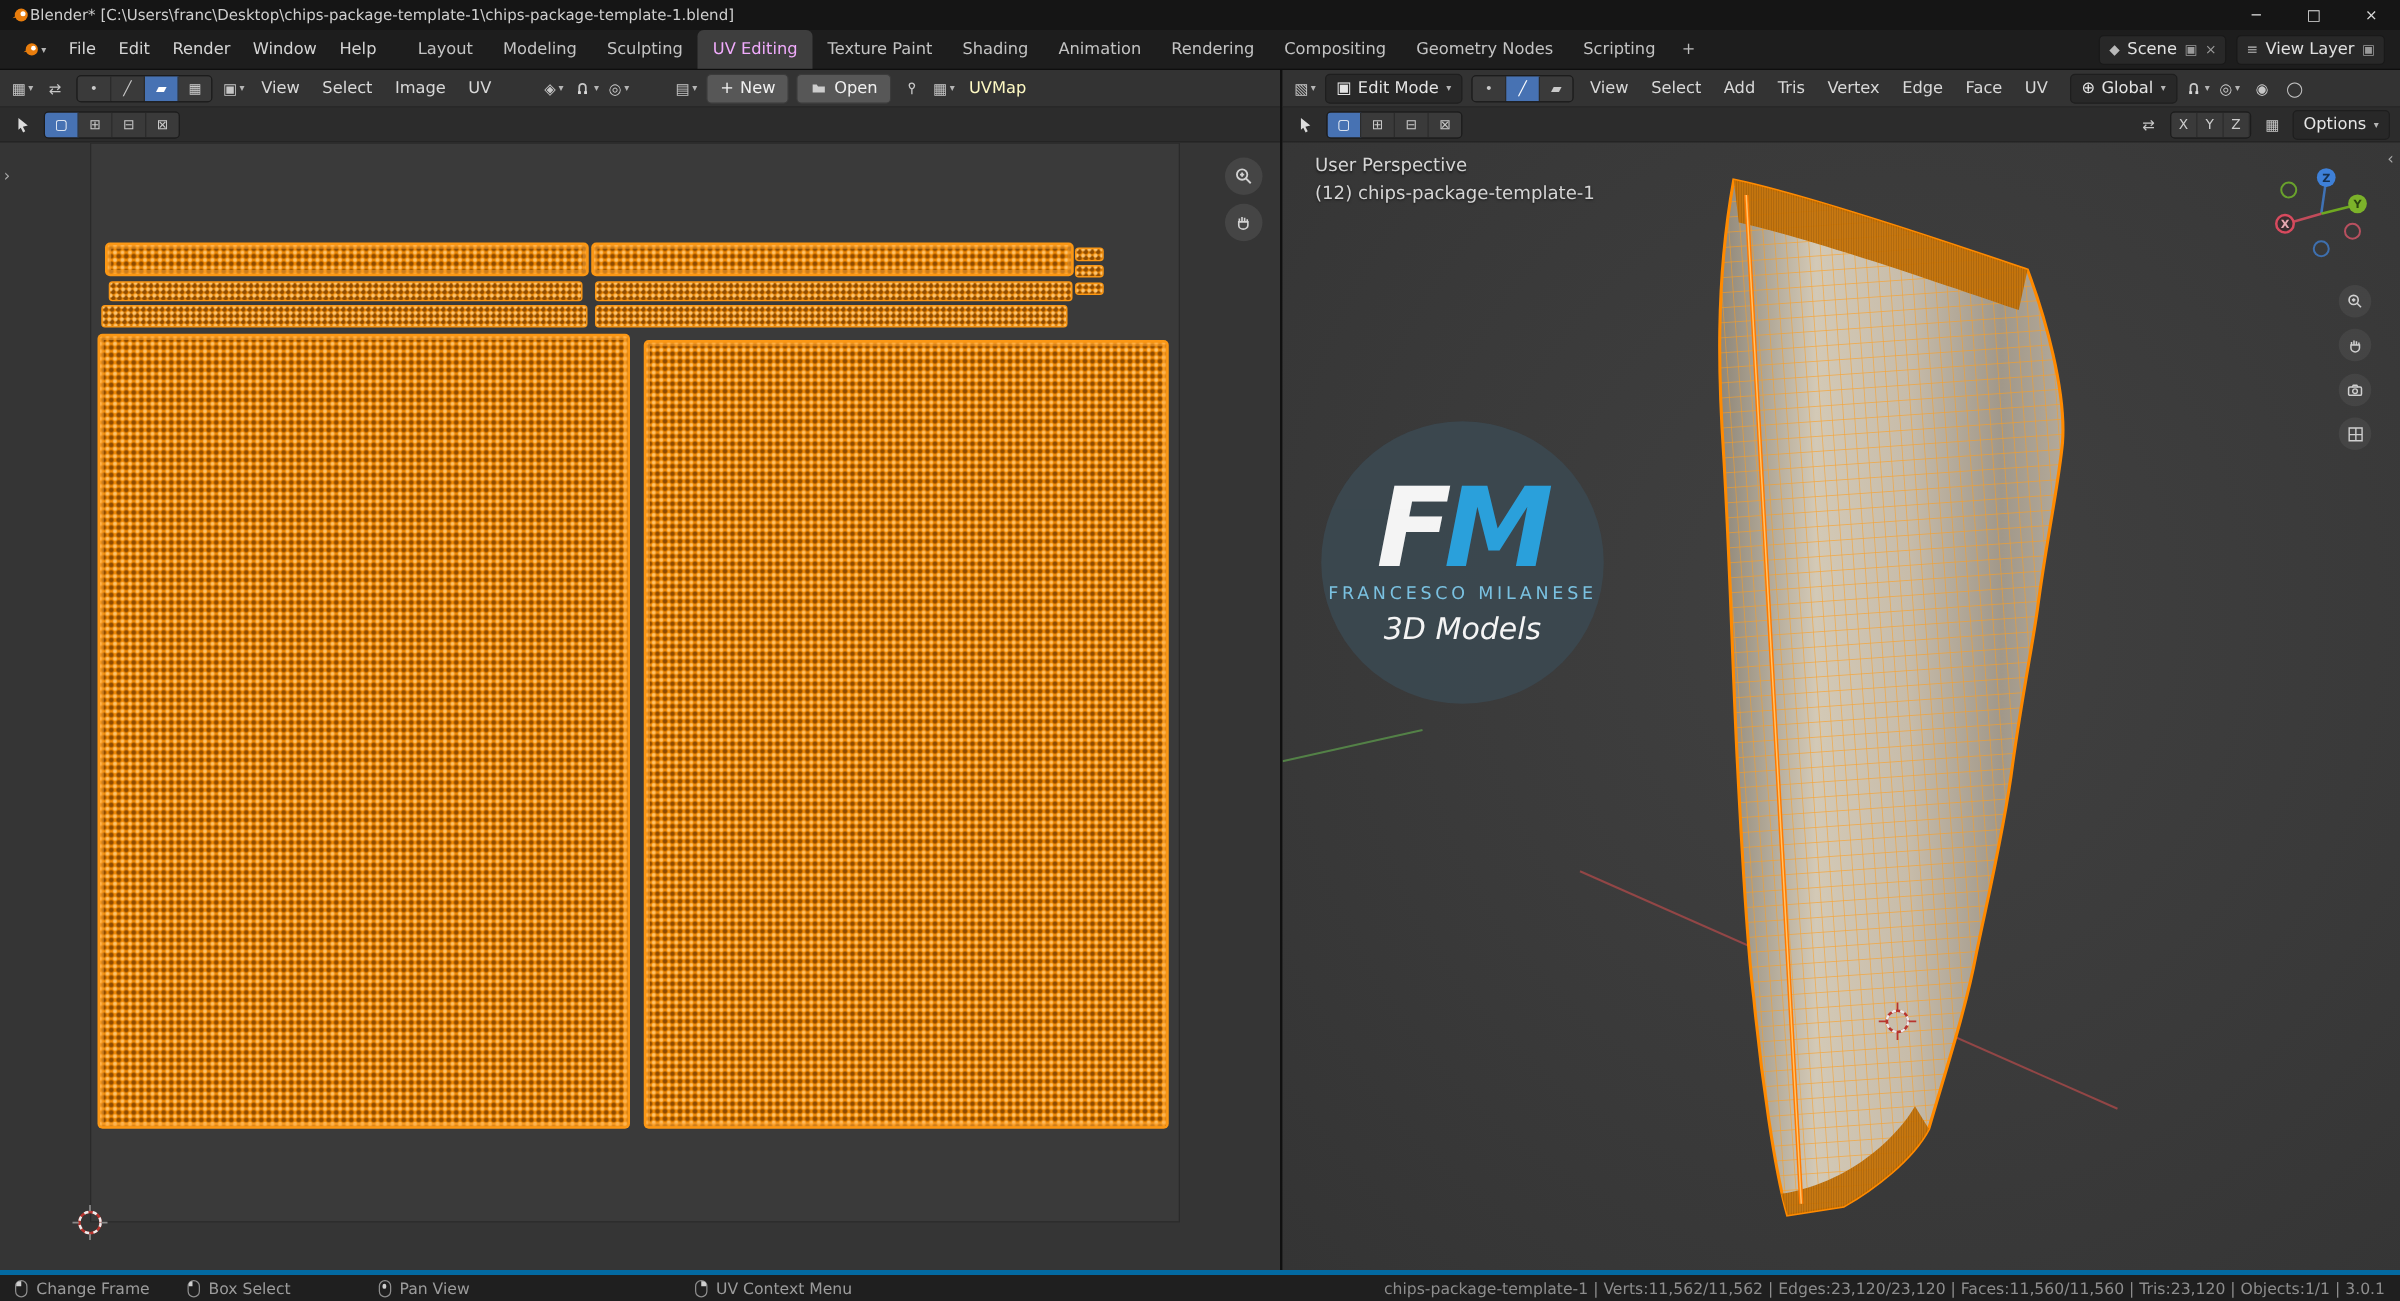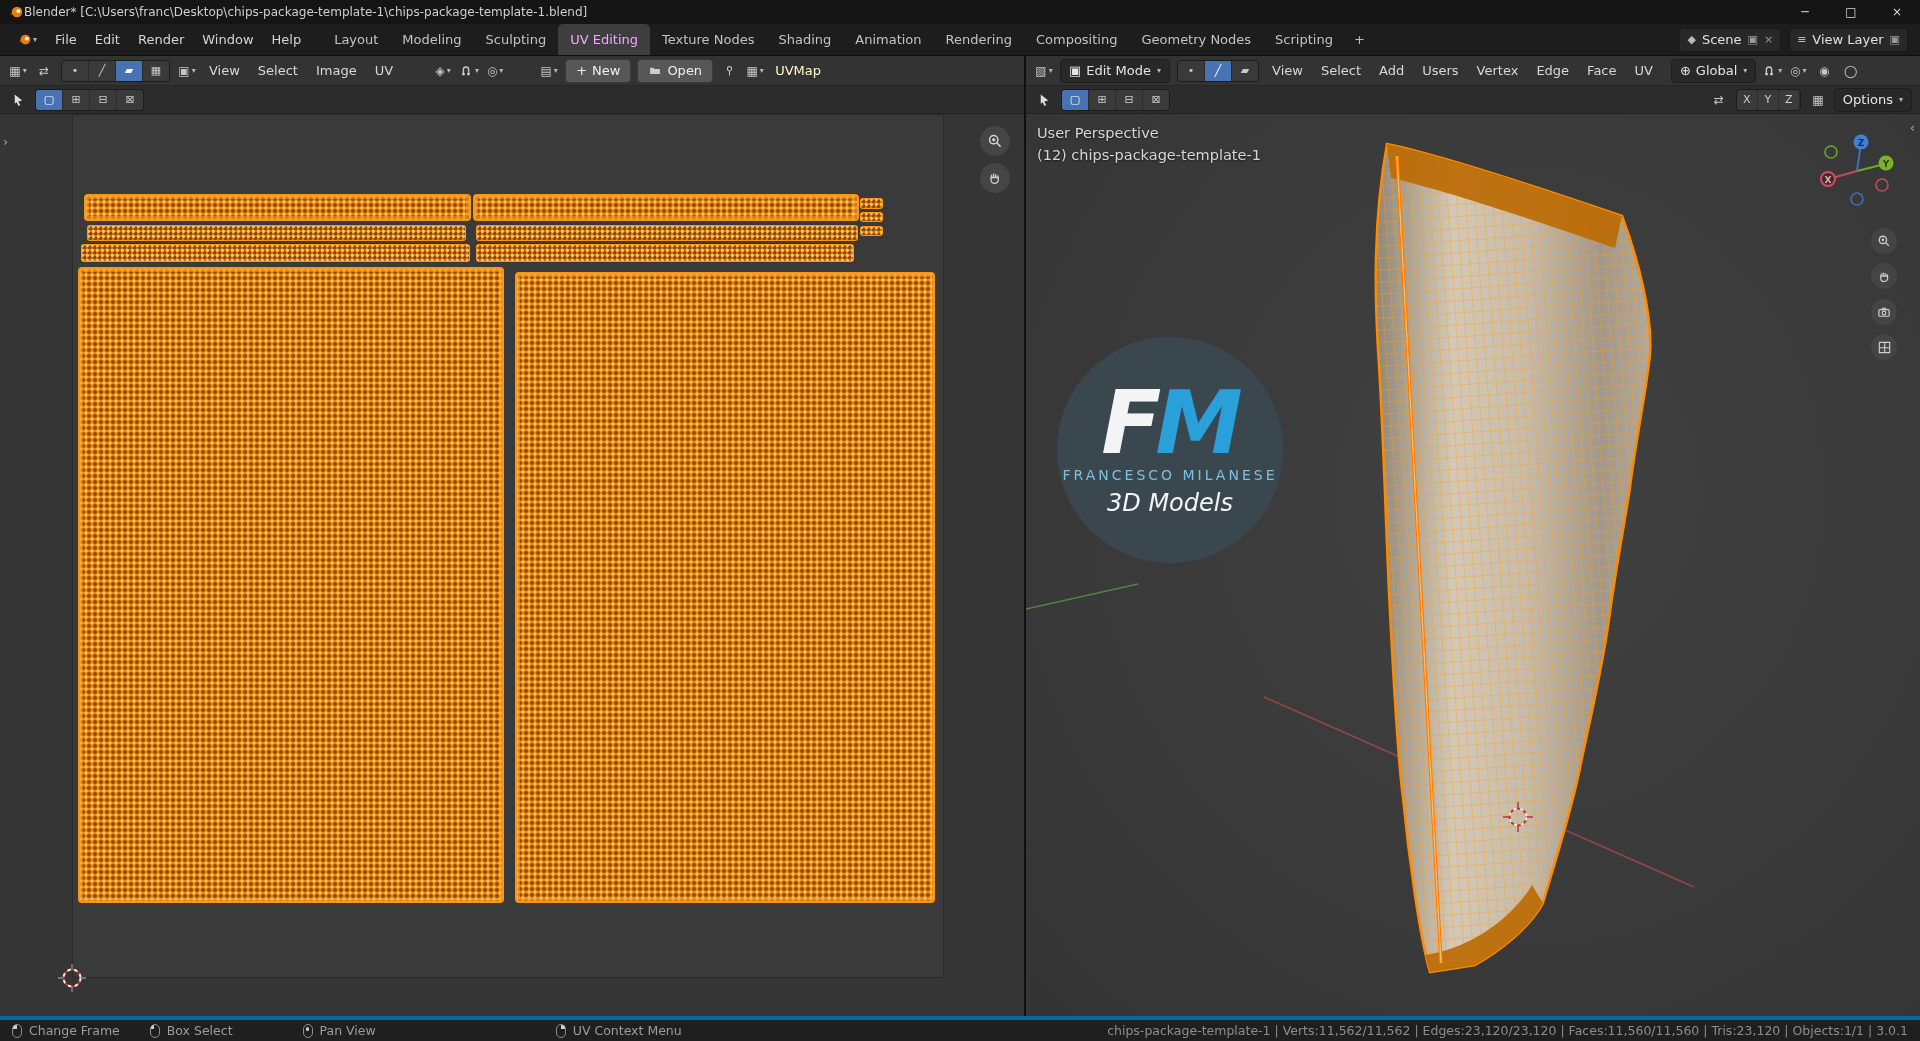--- a/index.html
+++ b/index.html
@@ -59,21 +59,21 @@
       radial-gradient(circle, rgba(255,205,130,.85) 1px, rgba(255,205,130,0) 2px),
       radial-gradient(circle, rgba(118,60,0,.8) 1.4px, rgba(118,60,0,0) 2.4px);
     background-size:6px 6px,6px 6px;background-position:3px 3px,0 0;
     box-shadow:0 0 0 2px #fb9714, inset 0 0 0 3px rgba(255,168,55,.55);}
   .uv-island.thin{background-size:5px 5px,5px 5px;box-shadow:0 0 0 1px #fb9714;}
   .float-btn{position:absolute;width:30px;height:30px;border-radius:50%;background:rgba(110,110,110,.28);display:flex;align-items:center;justify-content:center;}
   .chev{position:absolute;color:#a9a9a9;font-size:13px;}
 
   
   .vp-canvas{position:relative;flex:1 1 auto;background:radial-gradient(ellipse at 55% 42%, #414141 0%, #3a3a3a 55%, #343434 100%);overflow:hidden;}
-  .overlay-text{position:absolute;left:11px;top:8px;color:#d6d6d6;font-size:14.5px;text-shadow:0 1px 2px rgba(0,0,0,.55);line-height:22px;}
+  .overlay-text{position:absolute;left:26px;top:8px;color:#d6d6d6;font-size:14.5px;text-shadow:0 1px 2px rgba(0,0,0,.55);line-height:22px;}
   .bag-svg{position:absolute;left:0;top:0;}
   .side-btn{position:absolute;left:845px;width:26px;height:26px;border-radius:50%;background:rgba(110,110,110,.22);display:flex;align-items:center;justify-content:center;}
   .gizmo{position:absolute;left:789px;top:15px;width:84px;height:84px;}
 
   
   .watermark{position:absolute;left:31px;top:223px;width:226px;opacity:.95;}
   .wm-circle{width:226px;height:226px;border-radius:50%;background:#3b4850;display:flex;flex-direction:column;align-items:center;justify-content:center;}
   .wm-fm{display:flex;align-items:flex-end;font-weight:bold;font-style:italic;font-size:88px;line-height:80px;letter-spacing:-4px;}
   .wm-f{color:#ffffff;}
   .wm-m{color:#2aa6e4;margin-left:-2px;}
@@ -124,21 +124,21 @@
     <span class="menu">File</span>
     <span class="menu">Edit</span>
     <span class="menu">Render</span>
     <span class="menu">Window</span>
     <span class="menu">Help</span>
     <div class="tabs">
       <span class="tab">Layout</span>
       <span class="tab">Modeling</span>
       <span class="tab">Sculpting</span>
       <span class="tab active">UV Editing</span>
-      <span class="tab">Texture Nodes</span>
+      <span class="tab">Texture Paint</span>
       <span class="tab">Shading</span>
       <span class="tab">Animation</span>
       <span class="tab">Rendering</span>
       <span class="tab">Compositing</span>
       <span class="tab">Geometry Nodes</span>
       <span class="tab">Scripting</span>
       <span class="tab addtab">+</span>
     </div>
     <div class="pills">
       <div class="pill">
@@ -288,21 +288,21 @@
           <span class="caret">▾</span>
         </span>
         <span class="seg">
           <span class="sbtn">•</span>
           <span class="sbtn active">╱</span>
           <span class="sbtn">▰</span>
         </span>
         <span class="menu2">View</span>
         <span class="menu2">Select</span>
         <span class="menu2">Add</span>
-        <span class="menu2">Users</span>
+        <span class="menu2">Tris</span>
         <span class="menu2">Vertex</span>
         <span class="menu2">Edge</span>
         <span class="menu2">Face</span>
         <span class="menu2">UV</span>
         <span class="dd" style="margin-left:8px;">
           <span class="g">⊕</span>
           <span>Global</span>
           <span class="caret">▾</span>
         </span>
         <span class="icon-btn">

